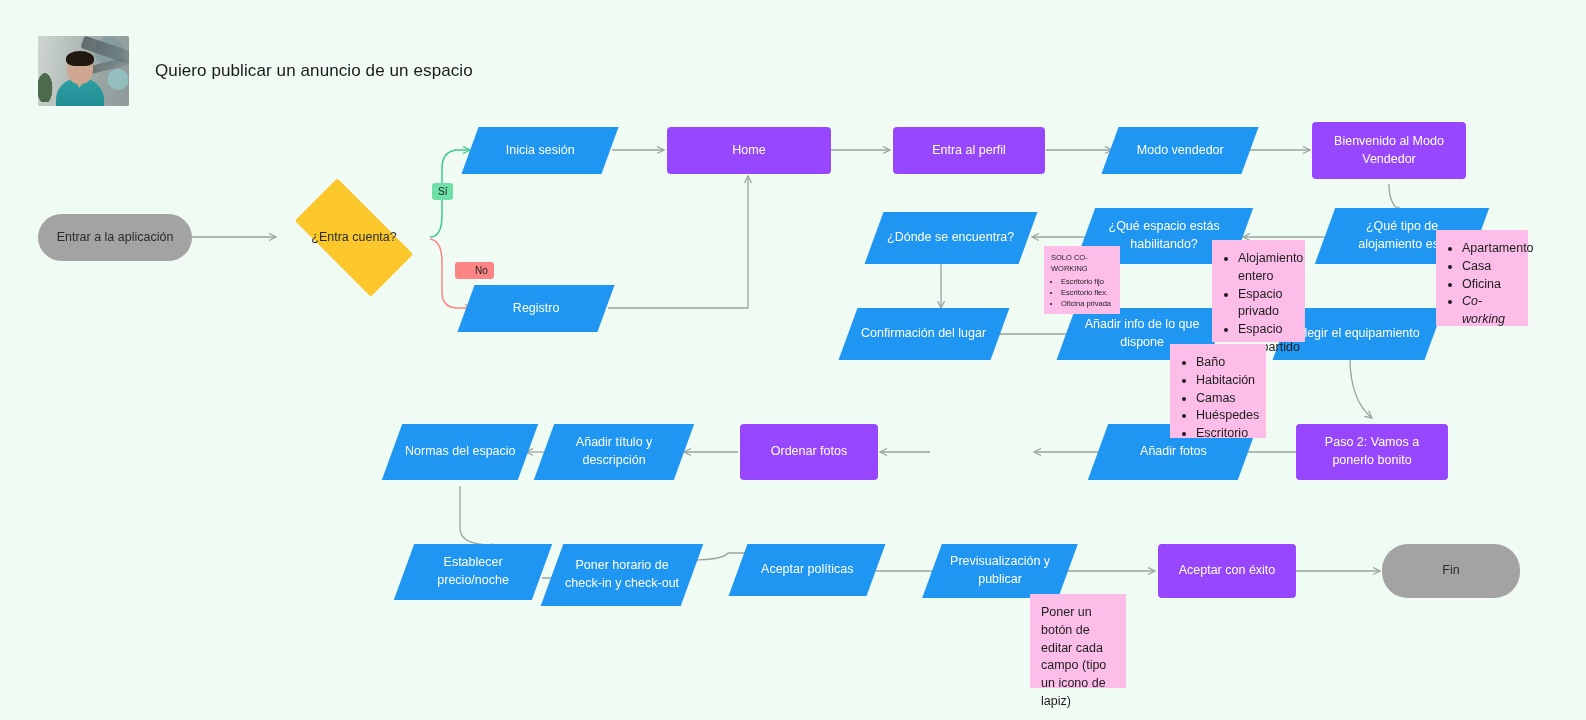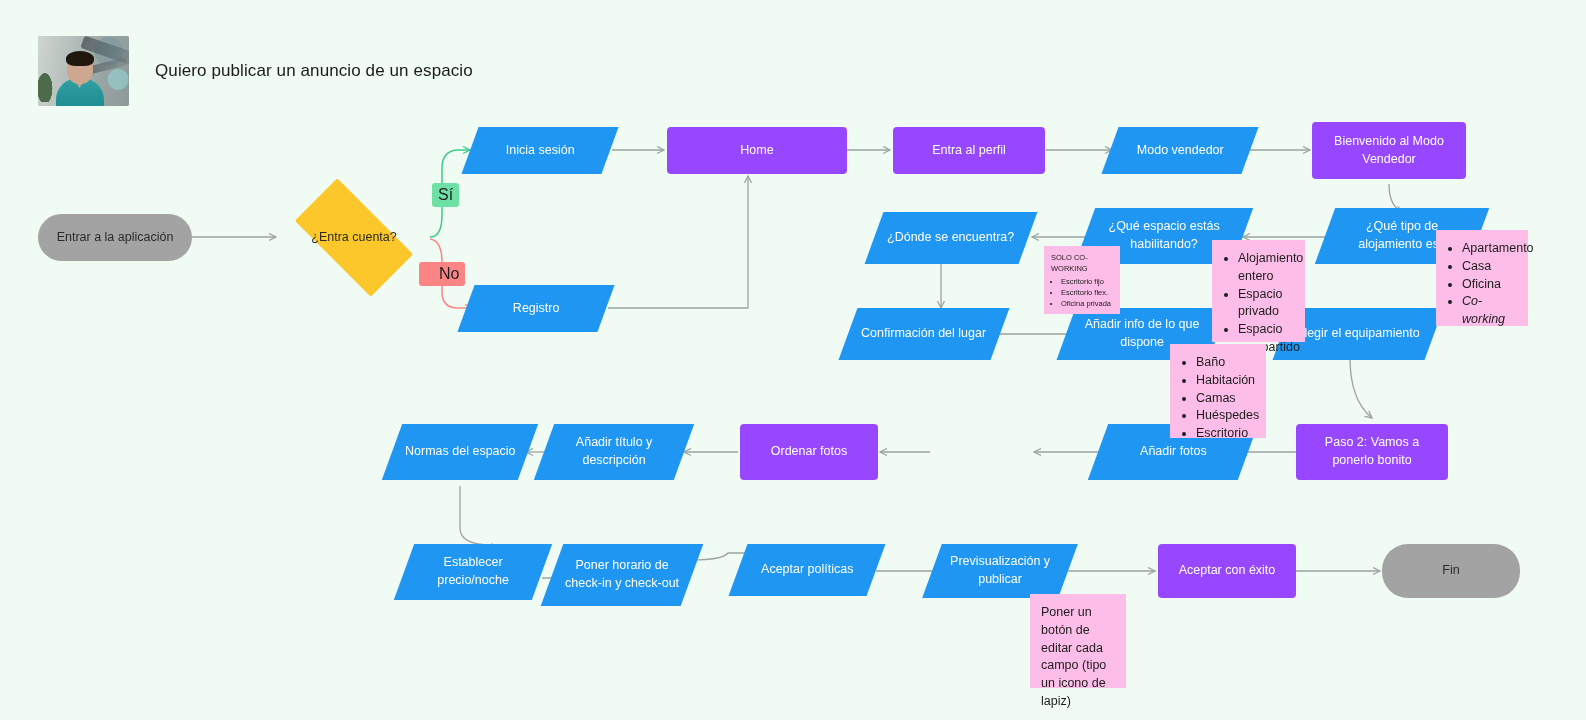--- a/index.html
+++ b/index.html
@@ -178,21 +178,21 @@
     left: 0; bottom: 0;
     width: 100%; height: 19px;
     background: #10a656;
     border-radius: 50%;
   }
 
   
   .badge {
     position: absolute;
     z-index: 5;
-    font-size: 16px;
+    font-size: 10px;
     color: #1d1d1d;
     padding: 3px 6px;
     border-radius: 3px;
     line-height: 1.1;
   }
   .badge-yes { background: #6fe0a5; }
   .badge-no  { background: #fb8585; }
 
   
   .note {
@@ -299,31 +299,31 @@
   <div class="node n-term" style="left:38px; top:214px; width:154px; height:47px;">
     <span class="label">Entrar a la aplicación</span>
   </div>
 
   <div class="node n-diamond" style="left:278px; top:195px; width:152px; height:85px;">
     <span class="dia-shape"></span>
     <span class="label">¿Entra cuenta?</span>
   </div>
 
   <div class="badge badge-yes" style="left:432px; top:183px;">Sí</div>
-  <div class="badge badge-no" style="left:419px; top:262px;padding-left:20px;">No</div>
+  <div class="badge badge-no" style="left:455px; top:262px;padding-left:20px;">No</div>
 
   <div class="node n-para" style="left:470px; top:127px; width:140px; height:47px;">
     <span class="label">Inicia sesión</span>
   </div>
 
   <div class="node n-para" style="left:466px; top:285px; width:140px; height:47px;">
     <span class="label">Registro</span>
   </div>
 
-  <div class="node n-rect" style="left:667px; top:127px; width:180px; height:47px;justify-content:center;">
+  <div class="node n-rect" style="left:667px; top:127px; width:164px; height:47px;justify-content:center;">
     <span class="label">Home</span>
   </div>
 
   <div class="node n-rect" style="left:893px; top:127px; width:152px; height:47px;">
     <span class="label">Entra al perfil</span>
   </div>
 
   <div class="node n-para" style="left:1110px; top:127px; width:140px; height:47px;">
     <span class="label">Modo vendedor</span>
   </div>

